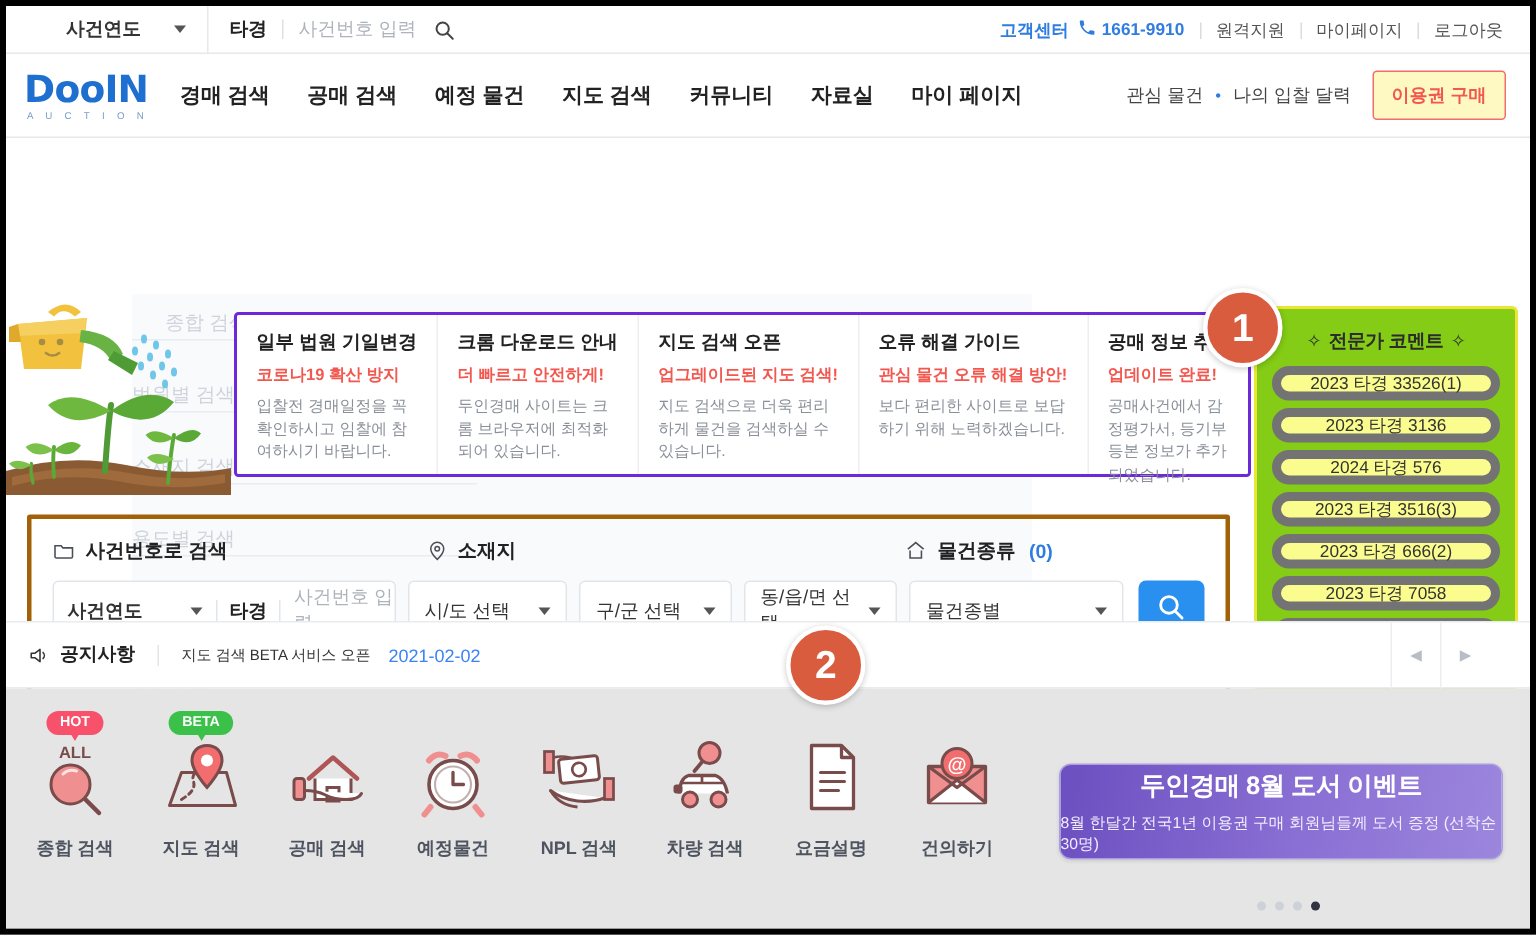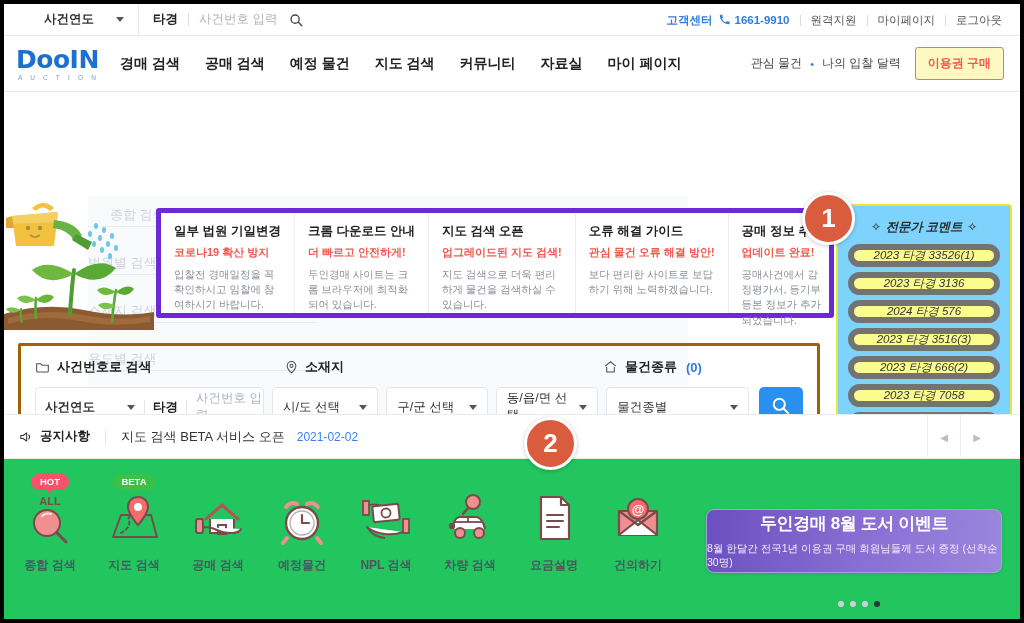--- a/index.html
+++ b/index.html
@@ -74,34 +74,33 @@
   }
   .ghost-col { position: absolute; font-size: 13px; color: #cfd4dc; font-weight: 500; }
   .ghost-line { position: absolute; background: #e9ecf1; height: 1px; }
   .ghost-panel { position:absolute; background:#f4f6fa; border-radius:2px; }
 
   .plant { position: absolute; left: 0px; top: 96px; width: 150px; height: 142px; }
 
   
   .cards {
     position: absolute; left: 152px; top: 116px; width: 678px; height: 110px;
-    display: flex; background: #fff; border: 5px solid #6d28d9; border-radius: 3px;
+    display: flex; background: #fff; border: 2px solid #6d28d9; border-radius: 3px;
   }
   .card { flex: 1 1 0; padding: 10px 13px 0 13px; border-right: 1px solid #eceef1; }
   .card:last-child { border-right: none; }
   .card .t { font-size: 12.5px; font-weight: 700; color: #222; margin-bottom: 5px; white-space: nowrap; }
   .card .s { font-size: 11px; font-weight: 700; color: #f2584f; margin-bottom: 7px; white-space: nowrap; }
   .card .d { font-size: 10.5px; line-height: 1.45; color: #8a8f98; }
 
   
   .expert {
     position: absolute; right: 8px; top: 112px; width: 176px; height: 283px;
-    background: #7dd3fc; border: 2px solid #e9e636; border-radius: 4px;
+    background: #84cc16; border: 2px solid #e9e636; border-radius: 4px;
     padding: 8px 10px 0 10px;
-    font-style: italic;
   }
   .expert .hd {
     text-align: center; font-size: 12.5px; font-weight: 800; color: #2c2c2c;
     margin: 5px 0 8px 0; letter-spacing: -0.3px;
   }
   .expert .hd .sp { color: #2c2c2c; margin: 0 5px; font-size: 12px; }
   .exp-item {
     background: #fafd8e; border: 6px solid #737373; border-radius: 12px;
     height: 23px; margin-bottom: 5px; display: flex; align-items: center;
     justify-content: center; font-size: 11.5px; color: #333; cursor: pointer;
@@ -166,30 +165,30 @@
 
   
   .notice {
     position: absolute; left: 0; right: 0; top: 410px; height: 45px;
     background: #fff; border-top: 1px solid #e9ecef; border-bottom: 1px solid #e9ecef;
     display: flex; align-items: center;
   }
   .notice .spk { margin-left: 14px; color: #333; display:flex; align-items:center;}
   .notice .nt { font-size: 12.5px; font-weight: 700; color: #222; margin-left: 7px; }
   .notice .nsep { width: 1px; height: 14px; background: #e2e5ea; margin: 0 15px; }
-  .notice .ntxt { font-size: 13px; color: #333; }
+  .notice .ntxt { font-size: 10px; color: #333; }
   .notice .ndate { font-size: 12px; color: #3b82f6; margin-left: 12px; }
   .notice .navbtns { position: absolute; right: 0; top: 0; height: 45px; display: flex; }
   .nbtn { width: 33px; height: 45px; border-left: 1px solid #eceef1; display: flex;
           align-items: center; justify-content: center; color: #b9bec6; font-size: 10px; cursor: pointer; }
   .nbtn:last-child { border-right: 1px solid #eceef1; }
   .nbtn-pad { width: 27px; height: 45px; }
 
   
-  .quick { position: absolute; left: 0; right: 0; top: 455px; bottom: 0; background: #22c55e; }
+  .quick { position: absolute; left: 0; right: 0; top: 455px; bottom: 0; background: #e5e5e5; }
   .qitems { position: absolute; left: 0; top: 28px; display: flex; }
   .qitem { width: 84px; text-align: center; position: relative; cursor: pointer; }
   .qicon { height: 60px; display: flex; align-items: flex-end; justify-content: center; }
   .qlabel { font-size: 12px; color: #4e5560; margin-top: 10px; font-weight: 600; }
   .flag {
     position: absolute; top: -13px; left: 50%; transform: translateX(-50%);
     font-size: 9.5px; font-weight: 800; color: #fff; border-radius: 9px;
     padding: 3px 9px; line-height: 1; z-index: 3;
   }
   .flag::after { content:''; position:absolute; bottom:-4px; left:50%; margin-left:-3px;

